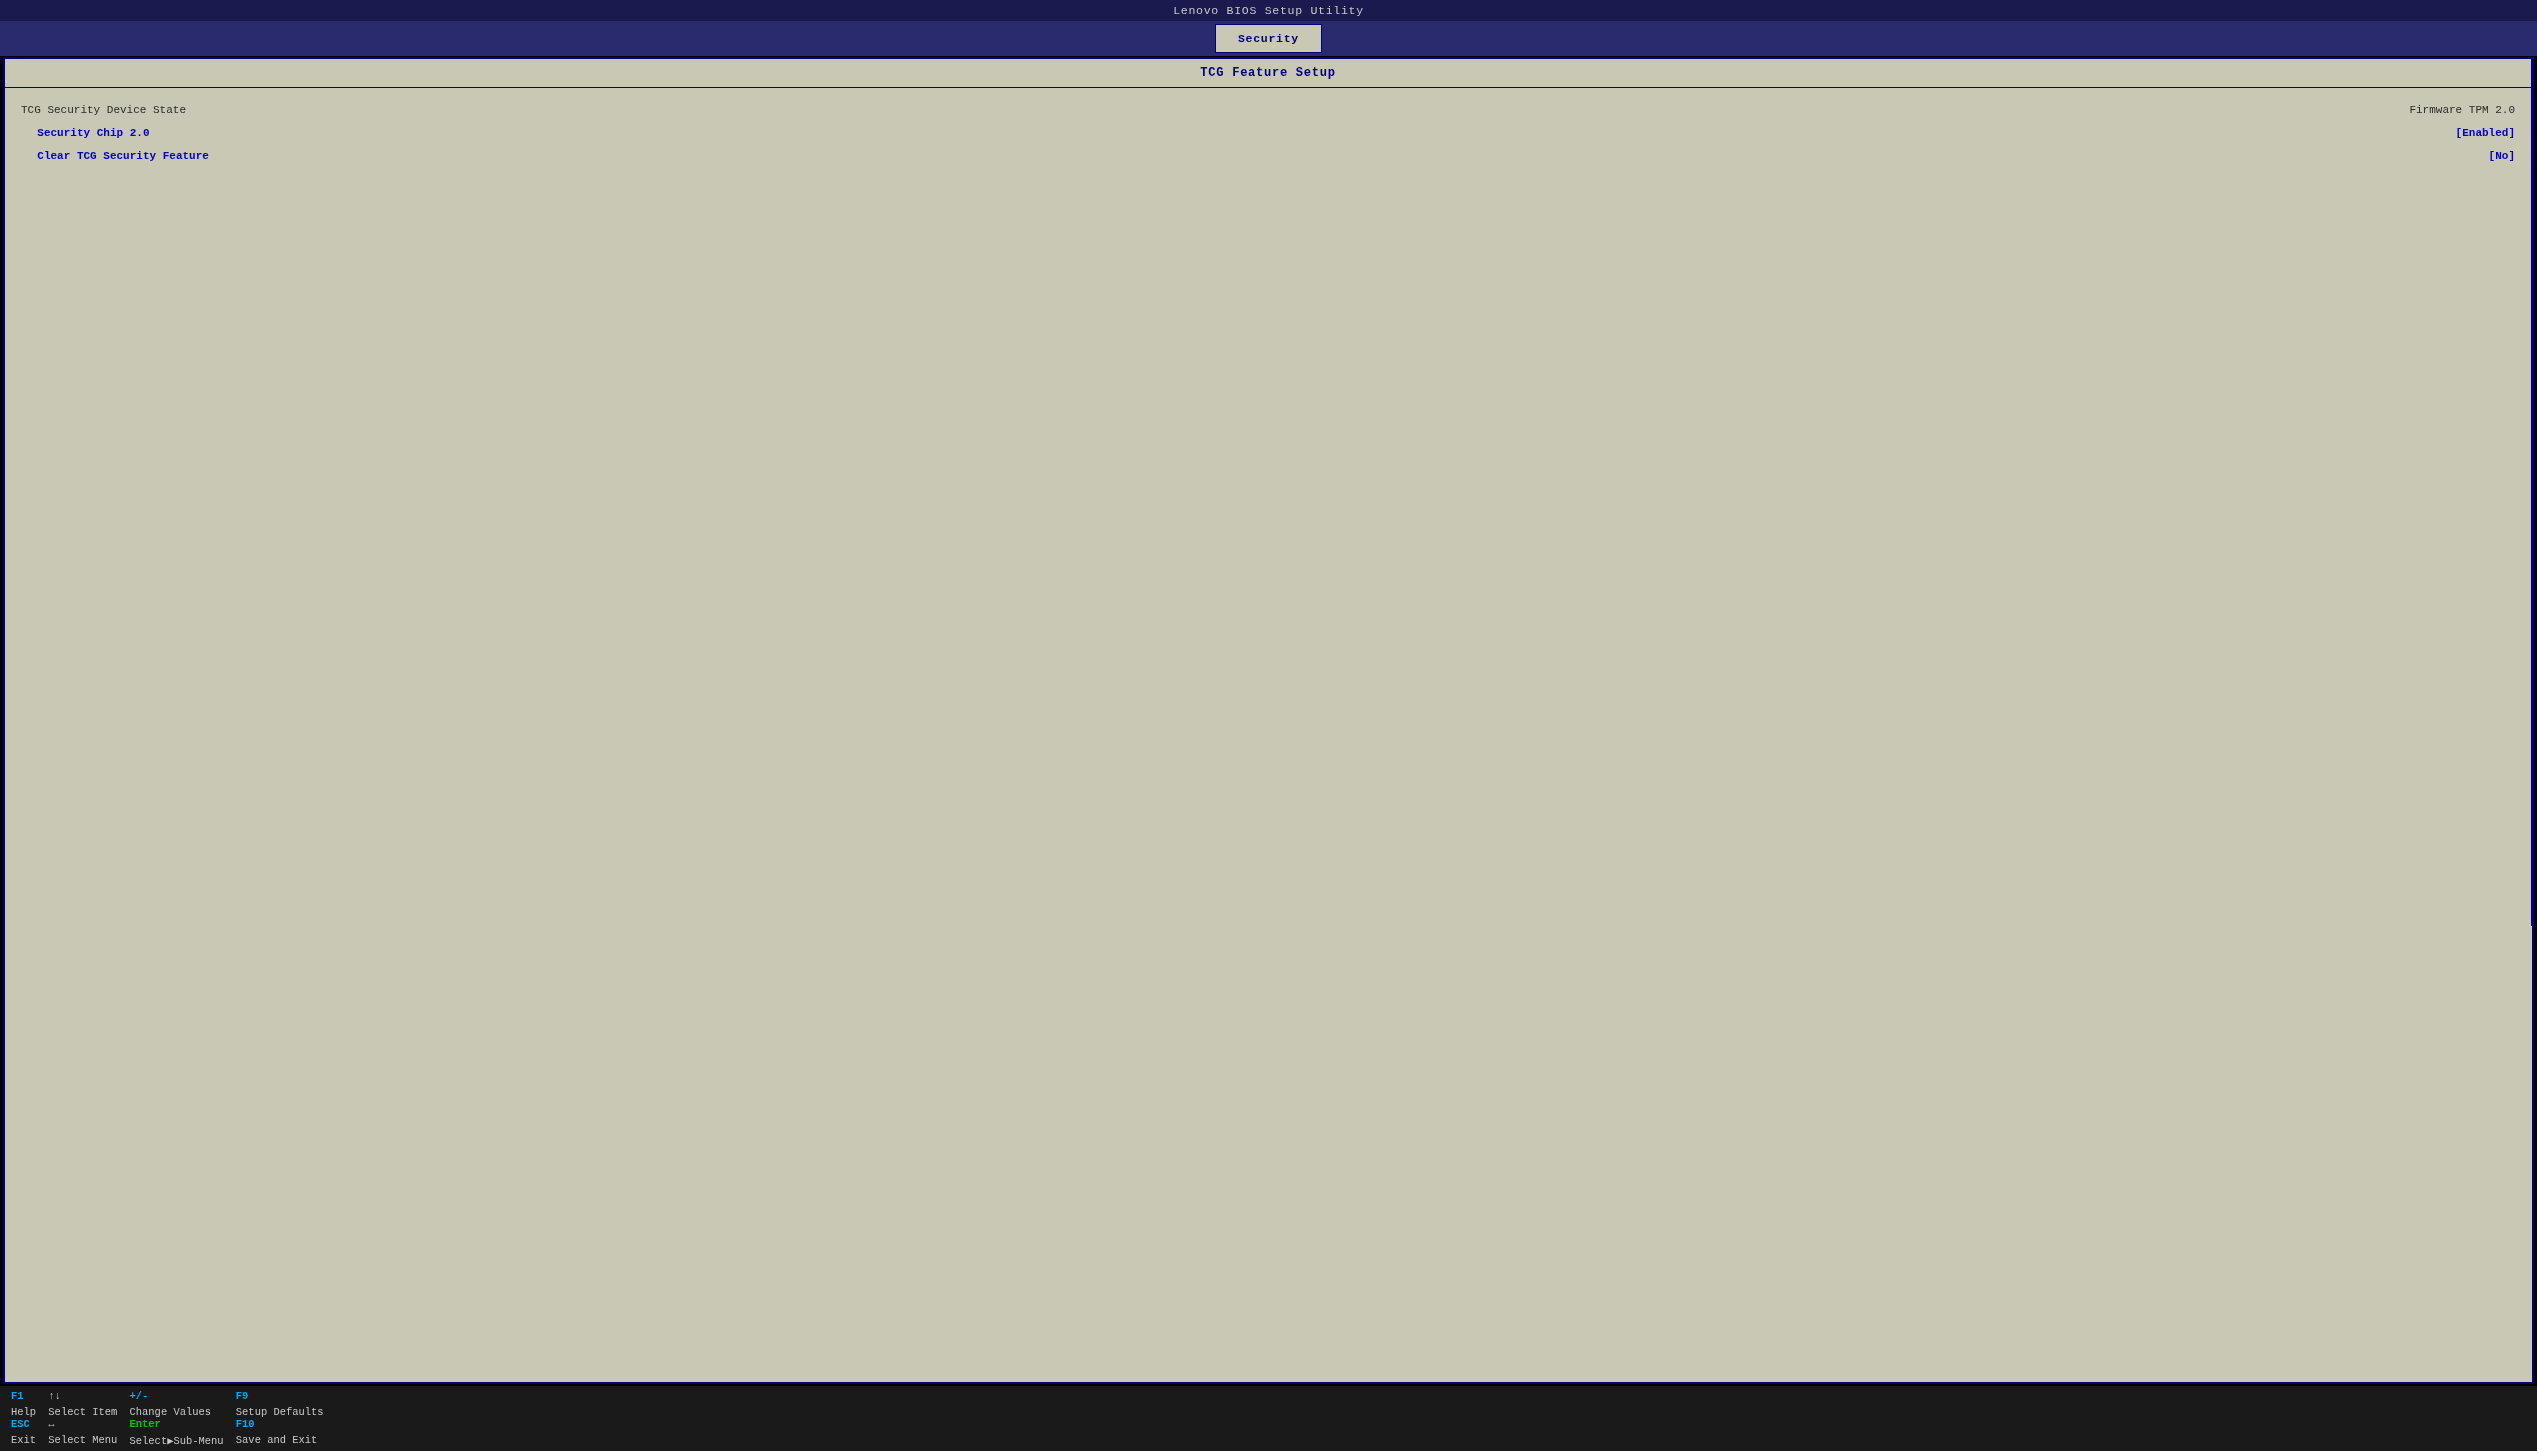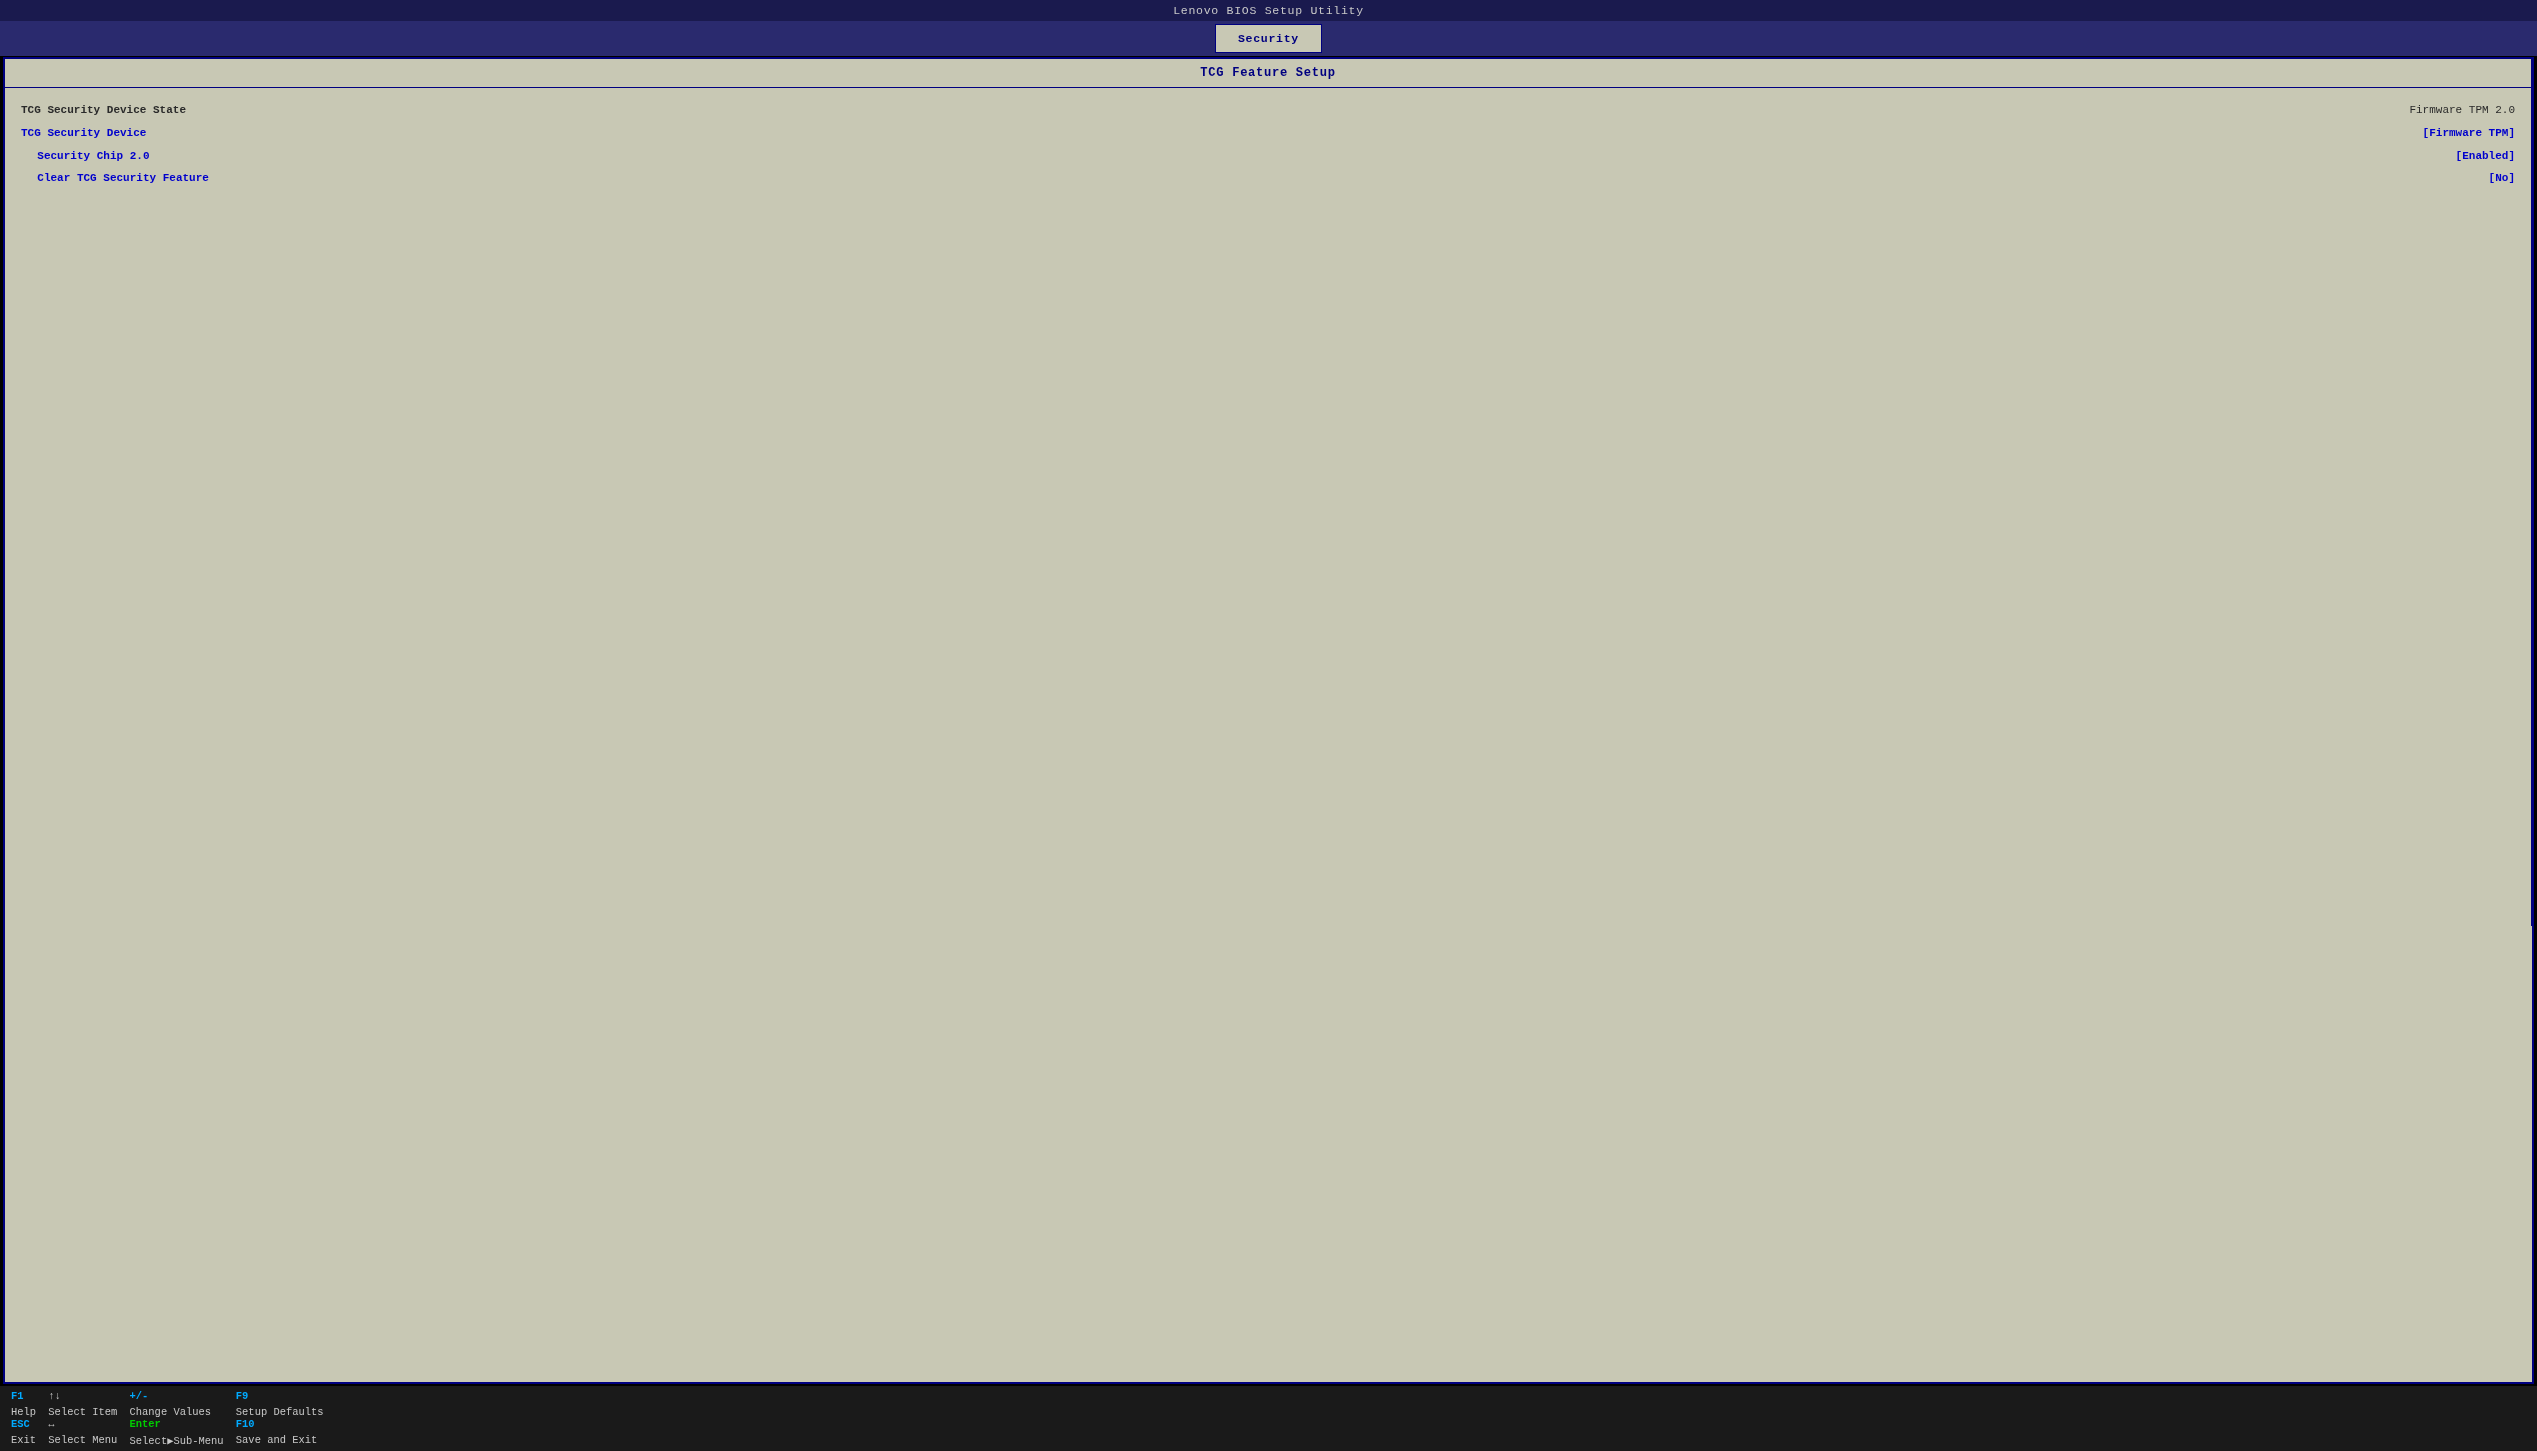--- a/index.html
+++ b/index.html
@@ -82,21 +82,20 @@
       display: flex;
       flex-direction: row;
       justify-content: space-between;
       align-items: center;
       padding: 5.4px 0;
       font-size: 1.0em;
     }
 
     .menu-row.static .label {
       color: #2a2a2a;
-      font-weight: bold;
     }
 
     .menu-row.static .value {
       color: #2a2a2a;
     }
 
     .menu-row.interactive .label {
       color: #0000cc;
       font-weight: bold;
     }
@@ -206,24 +205,20 @@
 
   <div id="left-panel">
     <div id="left-panel-header">TCG Feature Setup</div>
     <div id="left-panel-content">
 
       <div class="menu-row static">
         <span class="label">TCG Security Device State</span>
         <span class="value">Firmware TPM 2.0</span>
       </div>
 
-      <div class="menu-row interactive">
-        <span class="label">TCG Security Device</span>
-        <span class="value">[Firmware TPM]</span>
-      </div>
 
       <div class="menu-row sub">
         <span class="label">Security Chip 2.0</span>
         <span class="value">[Enabled]</span>
       </div>
 
       <div class="menu-row sub">
         <span class="label">Clear TCG Security Feature</span>
         <span class="value">[No]</span>
       </div>

